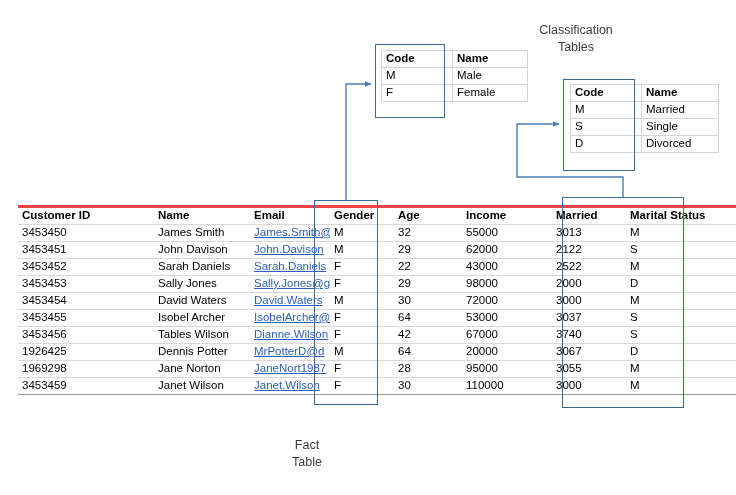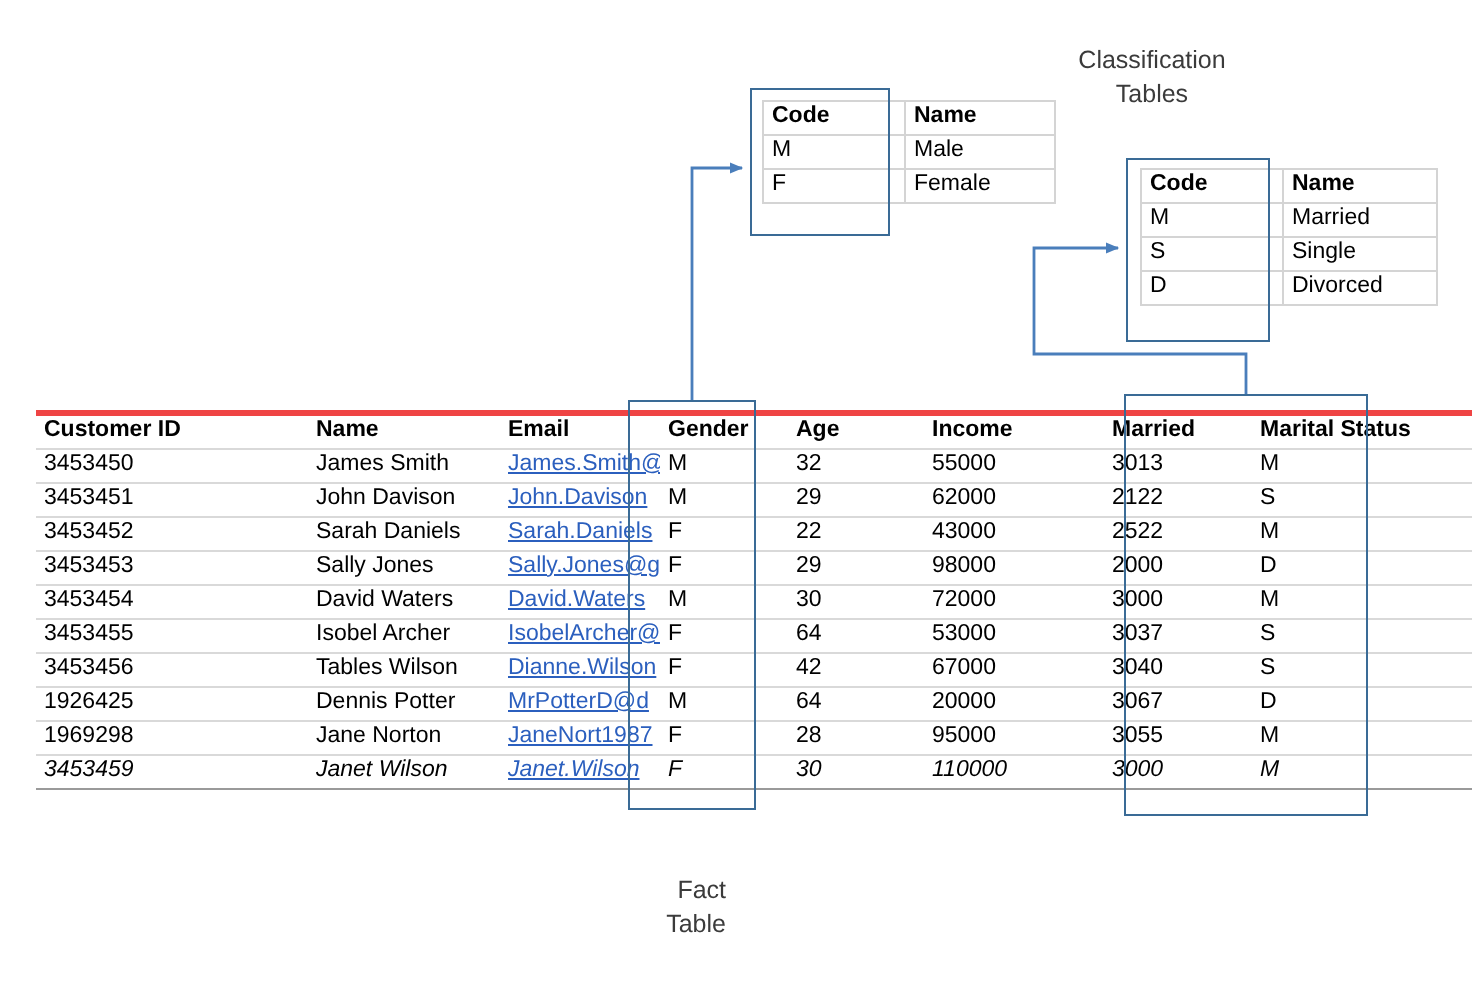--- a/index.html
+++ b/index.html
@@ -53,21 +53,21 @@
     font-size: 11.5px;
   }
   #fact-table tr { height: 17px; }
   #fact-table td, #fact-table th {
     border-left: none;
     border-right: none;
     border-top: 1px solid #d9d9d9;
     border-bottom: 1px solid #d9d9d9;
   }
   #fact-table th { border-top: 3px solid #ef4444; }
-  #fact-table tr:last-child td { border-bottom: 1px solid #9a9a9a; font-style: italic; }
+  #fact-table tr:last-child td { border-bottom: 1px solid #9a9a9a; }
 
   .c-id      { width: 128px; }
   .c-name    { width: 88px; }
   .c-email   { width: 72px; }
   .c-gender  { width: 56px; }
   .c-age     { width: 60px; margin-left: 12px; }
   .c-income  { width: 82px; }
   .c-post    { width: 66px; }
   .c-marital { width: 112px; }
 
@@ -125,21 +125,21 @@
   
   .label {
     position: absolute;
     font-size: 12.5px;
     color: #3b3b3b;
     text-align: center;
     line-height: 1.35;
     white-space: pre-line;
   }
   #label-classification { left: 497px; top: 22px;  width: 158px; }
-  #label-fact           { left: 251px; top: 437px; width: 112px; text-align: right; }
+  #label-fact           { left: 251px; top: 437px; width: 112px; }
 </style>
 </head>
 <body>
 
 <div id="canvas">
 
   <div class="conn" id="conn-gender" style="left:0px; top:0px; width:736px; height:495px;">
     <svg width="736" height="495" viewBox="0 0 736 495" aria-hidden="true">
       <defs>
         <marker id="arrow-blue" markerWidth="7" markerHeight="7" refX="6" refY="3.1" orient="auto" markerUnits="userSpaceOnUse">
@@ -283,21 +283,21 @@
         </tr>
         <tr>
           <td class="c-id">3453456</td>
           <td class="c-name">Tables Wilson</td>
           <td class="c-email">
             <span class="email-link">Dianne.Wilson</span>
           </td>
           <td class="c-gender">F</td>
           <td class="c-age">42</td>
           <td class="c-income">67000</td>
-          <td class="c-post">3040</td>
+          <td class="c-post">3740</td>
           <td class="c-marital">S</td>
         </tr>
         <tr>
           <td class="c-id">1926425</td>
           <td class="c-name">Dennis Potter</td>
           <td class="c-email">
             <span class="email-link">MrPotterD@d</span>
           </td>
           <td class="c-gender">M</td>
           <td class="c-age">64</td>

